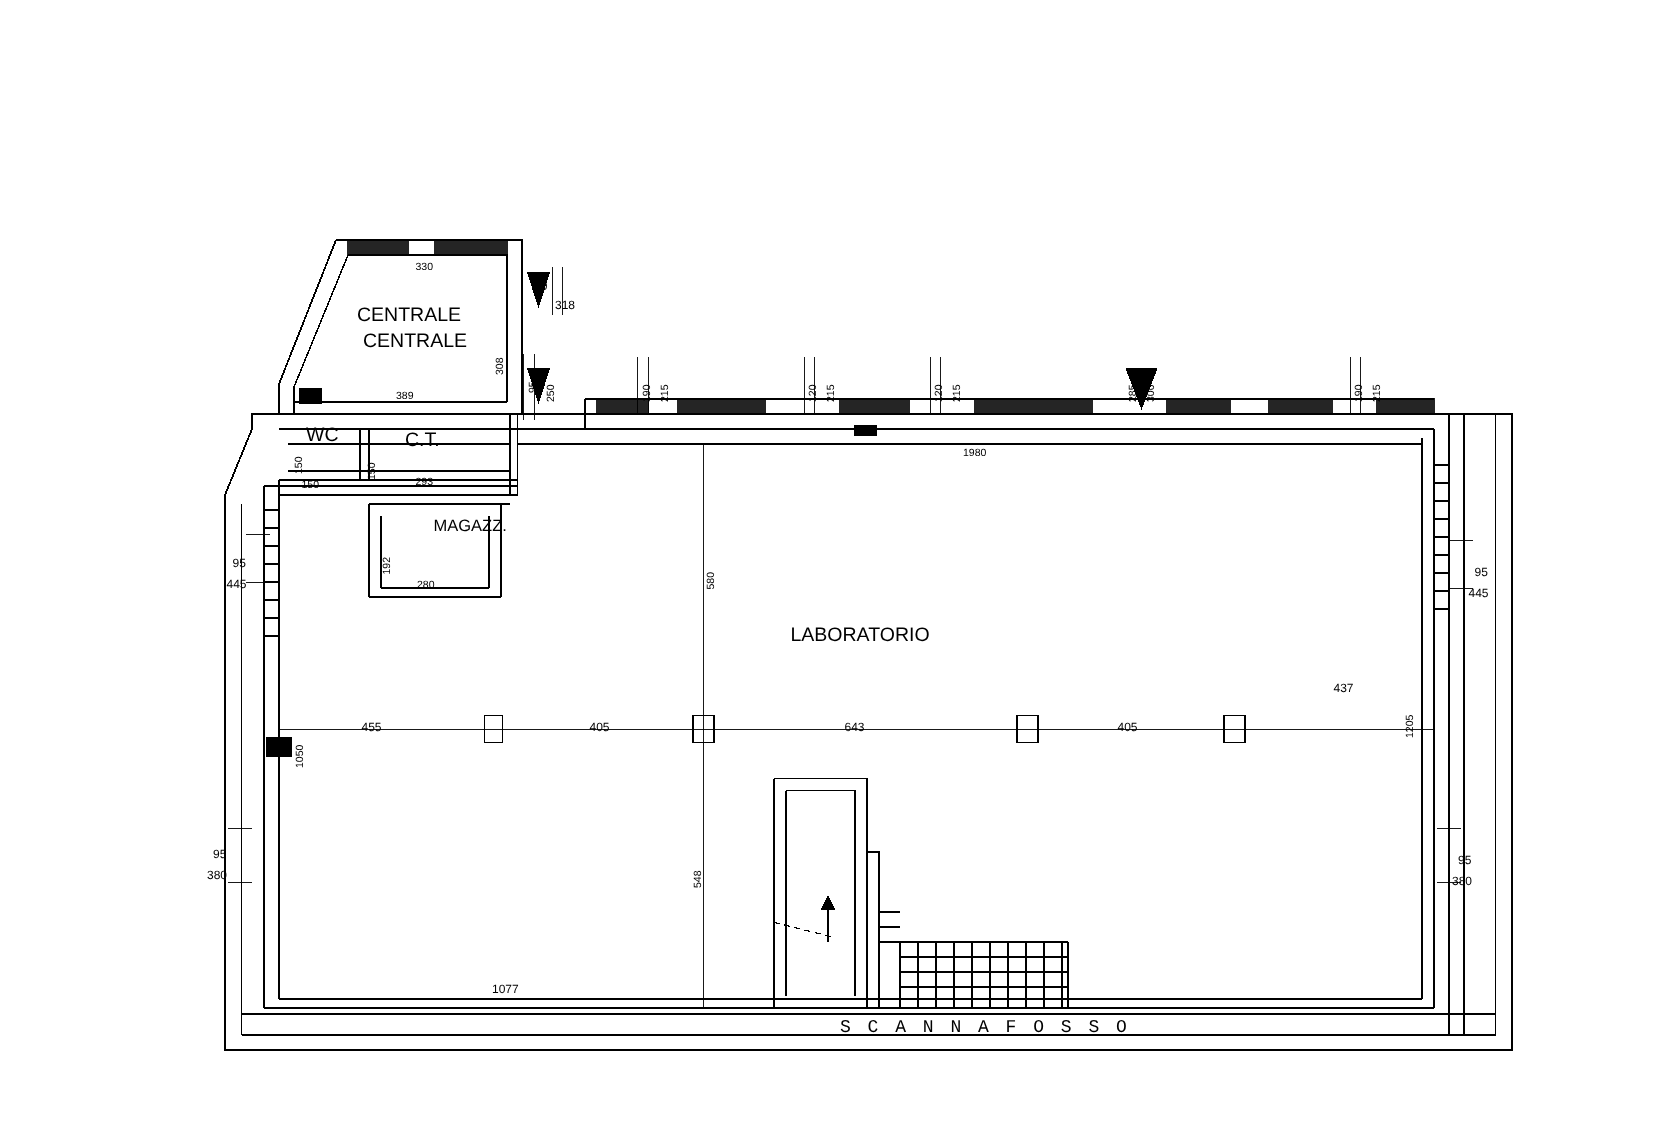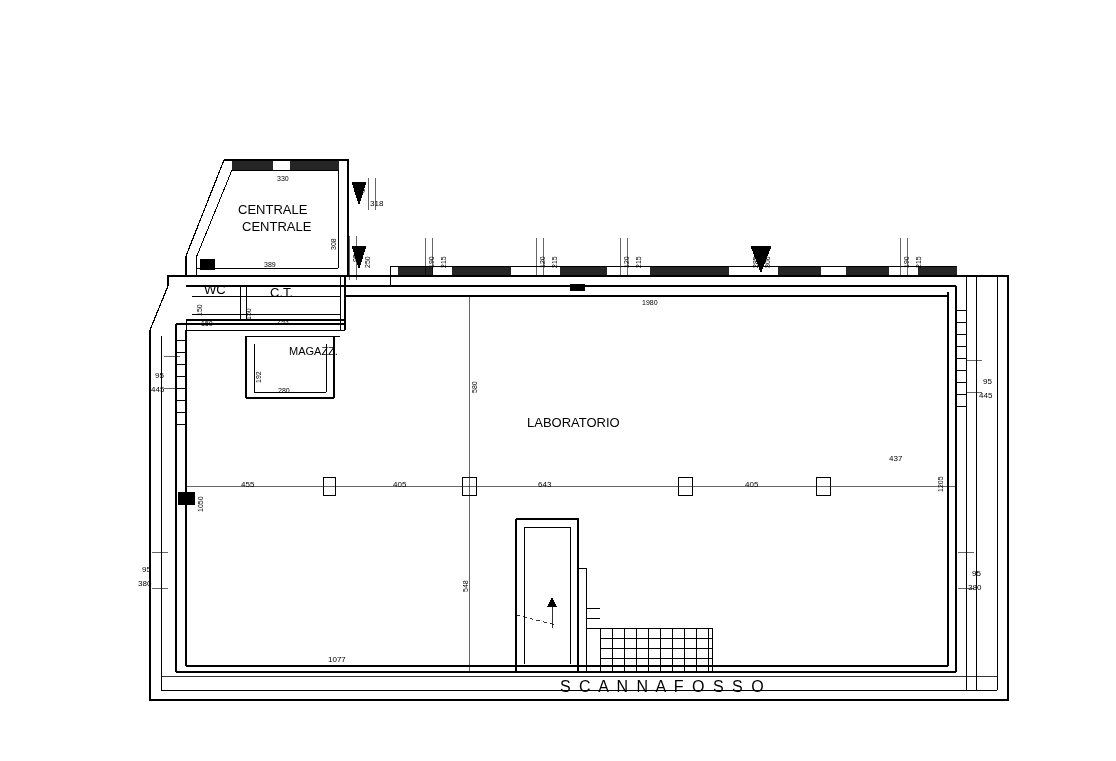--- a/index.html
+++ b/index.html
@@ -51,24 +51,25 @@
     white-space: nowrap;
     font-family: "Liberation Sans", sans-serif;
   }
   .dim.v {
     transform-origin: left top;
     transform: rotate(-90deg);
   }
   .dim.b { font-size: 8px; }
   .scanna {
     position: absolute;
-    font-size: 16px;
+    font-size: 12px;
     letter-spacing: 2px;
     color: #000;
     white-space: nowrap;
+    font-family: Liberation Mono, monospace;
   }
 </style>
 </head>
 <body>
 
 <div id="plan-root">
 
 
   <svg width="1116" height="761" viewBox="0 0 1116 761">
     <g fill="none" stroke="#000" stroke-width="1" shape-rendering="crispEdges">
@@ -249,21 +250,21 @@
   <div class="scanna" style="left:560px; top:678px;">S C A N N A F O S S O</div>
 
   <div class="dim" style="left:277px; top:175px;">330</div>
   <div class="dim" style="left:264px; top:261px;">389</div>
   <div class="dim" style="left:201px; top:320px;">150</div>
   <div class="dim" style="left:277px; top:318px;">293</div>
   <div class="dim" style="left:278px; top:387px;">280</div>
   <div class="dim" style="left:642px; top:299px;">1980</div>
   <div class="dim b" style="left:241px; top:480px;text-align:center;">455</div>
   <div class="dim b" style="left:393px; top:480px;">405</div>
-  <div class="dim b" style="left:538px; top:480px;">643</div>
+  <div class="dim b" style="left:563px; top:480px;">643</div>
   <div class="dim b" style="left:745px; top:480px;">405</div>
   <div class="dim b" style="left:889px; top:454px;">437</div>
   <div class="dim b" style="left:328px; top:655px;">1077</div>
 
   <div class="dim v" style="left:330px; top:250px;">308</div>
   <div class="dim v" style="left:196px; top:316px;">150</div>
   <div class="dim v" style="left:245px; top:320px;">150</div>
   <div class="dim v" style="left:255px; top:383px;">192</div>
   <div class="dim v" style="left:471px; top:393px;">580</div>
   <div class="dim v" style="left:462px; top:592px;">548</div>

